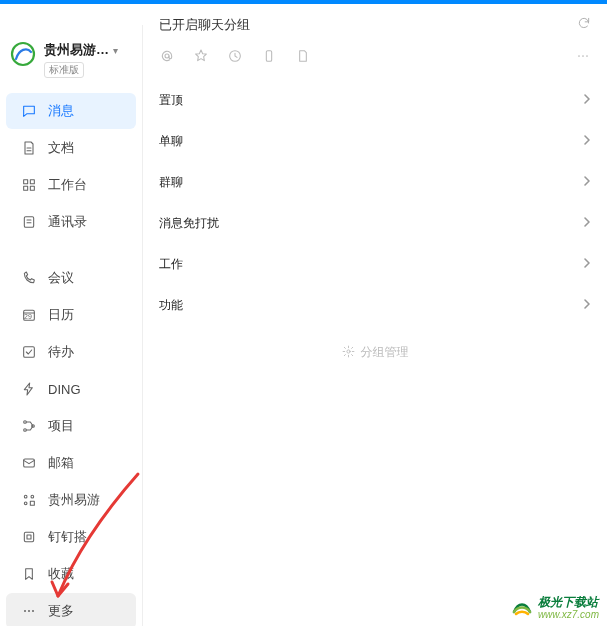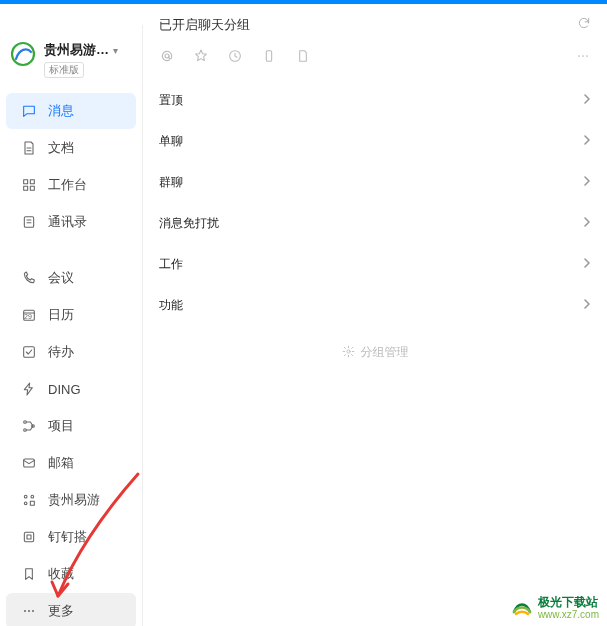--- a/index.html
+++ b/index.html
@@ -35,21 +35,21 @@
 .icon-row .dots { margin-left: auto; }
 
 .group-list { padding: 4px 0; }
 .group-item { display: flex; align-items: center; justify-content: space-between; padding: 12px 16px; font-size: 12px; color: #222; cursor: pointer; }
 .group-item .chevron { color: #999; }
 .group-manage { display: flex; align-items: center; justify-content: center; gap: 6px; padding: 14px 0; color: #bbb; font-size: 12px; }
 
 .arrow-annotation { position: absolute; left: 48px; top: 468px; pointer-events: none; z-index: 20; }
 .arrow-annotation svg { width: 96px; height: 140px; }
 
-.watermark { position: absolute; right: 8px; bottom: 6px; display: flex; align-items: flex-end; gap: 4px; z-index: 15; }
+.watermark { position: absolute; right: 8px; bottom: 6px; display: flex; align-items: flex-end; gap: 4px; z-index: 15; font-style: italic; }
 .watermark-logo { width: 24px; height: 24px; }
 .watermark-text { display: flex; flex-direction: column; line-height: 1.1; }
 .watermark-text .t1 { font-size: 12px; color: #0a7d3c; font-weight: 600; }
 .watermark-text .t2 { font-size: 10px; color: #7fb843; }
 
 svg { stroke: currentColor; fill: none; stroke-width: 1.6; stroke-linecap: round; stroke-linejoin: round; }
 </style>
 </head>
 <body>
 

